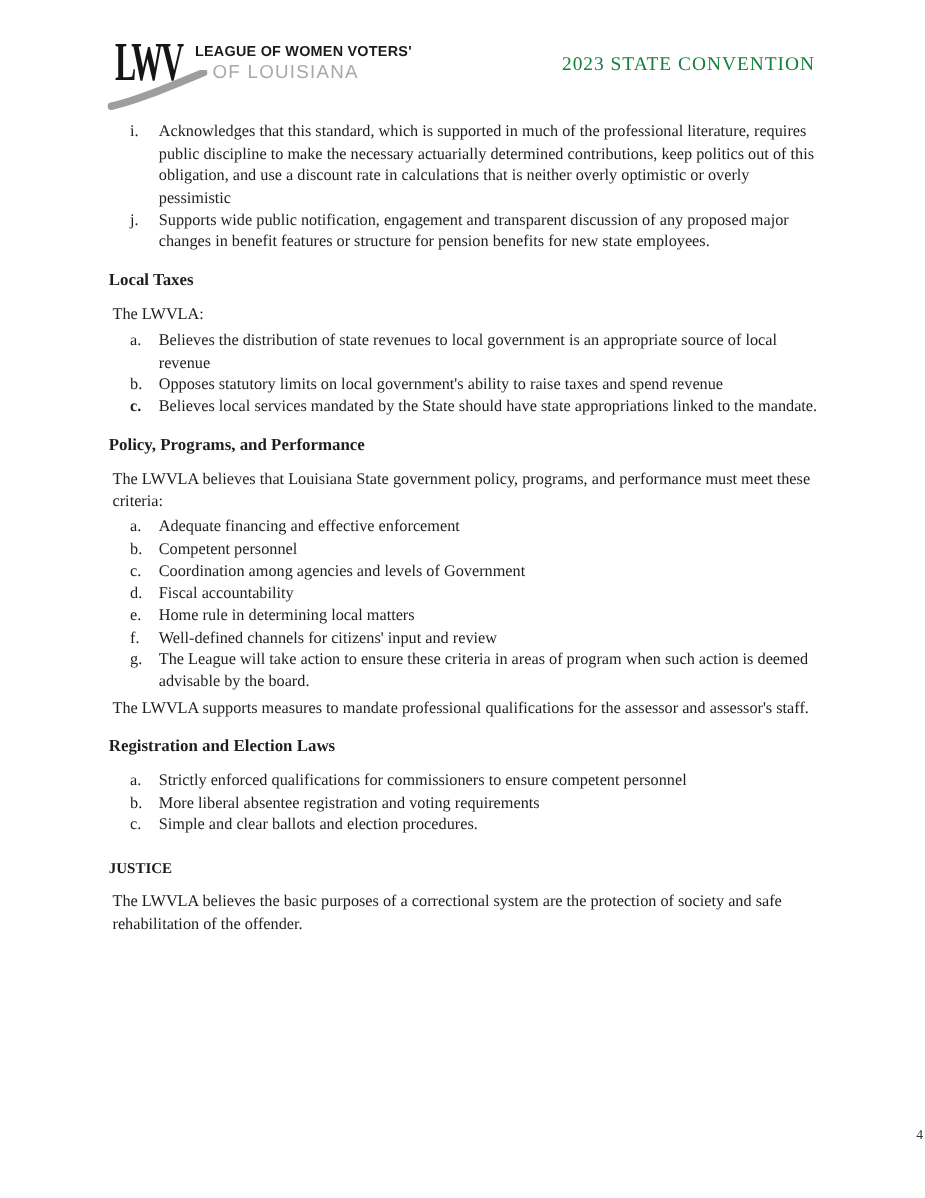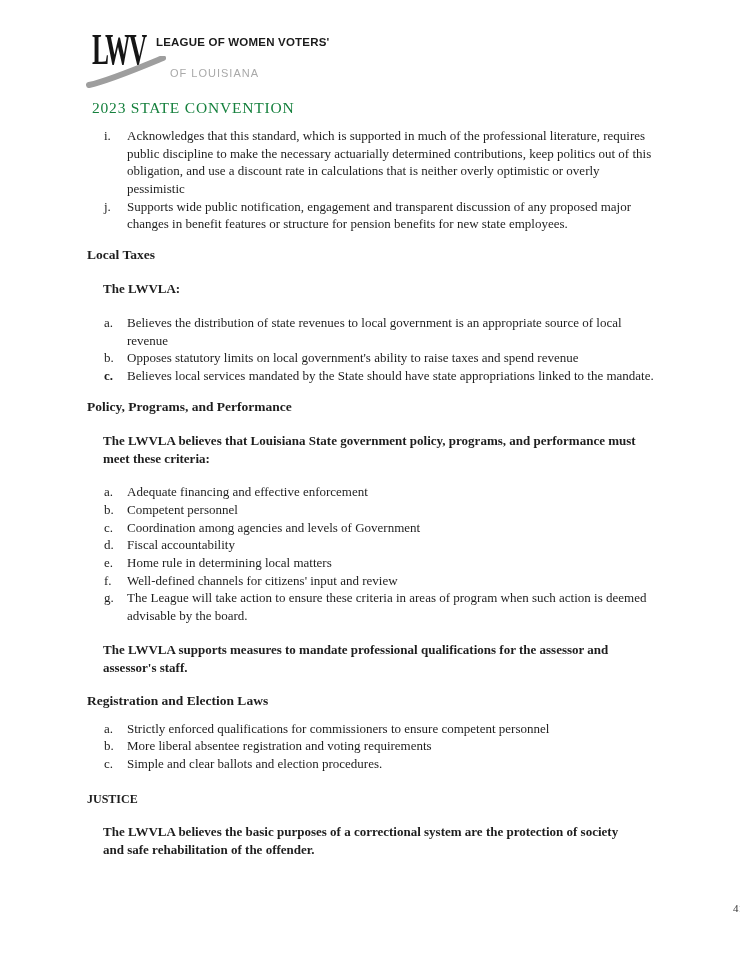--- a/index.html
+++ b/index.html
@@ -12,39 +12,38 @@
     color: #1e1e1e;
     overflow: hidden;
   }
 
   
   .header {
     display: flex;
     justify-content: space-between;
     align-items: flex-start;
     padding: 30px 88px 0 92px;
-    flex-direction: column;
   }
   .logo { display: flex; align-items: flex-start; }
   .logo-mark { position: relative; width: 62px; height: 56px; }
   .logo-acronym {
     position: absolute; top: -6px; left: 0;
     font-family: "Liberation Serif", serif;
     font-weight: bold;
     font-size: 44px;
     letter-spacing: -3px;
     color: #151515;
     transform: scaleX(0.58);
     transform-origin: left top;
     white-space: nowrap;
   }
   .swoosh { position: absolute; left: -6px; top: 26px; width: 80px; height: 32px; }
   .logo-text { margin-left: 2px; margin-top: 6px; font-family: "Liberation Sans", sans-serif; }
   .logo-line1 { font-weight: bold; font-size: 11.5px; letter-spacing: 0.2px; color: #1b1b1b; white-space: nowrap; }
-  .logo-line2 { font-size: 11px; letter-spacing: 1px; color: #a9a9a9; margin-left: 14px; margin-top: 19px; white-space: nowrap; }
+  .logo-line2 { font-size: 15px; letter-spacing: 1px; color: #a9a9a9; margin-left: 14px; margin-top: 1px; white-space: nowrap; }
   .conv-title {
     margin-top: 13px;
     font-size: 15.5px;
     letter-spacing: 0.8px;
     color: #15803d;
     white-space: nowrap;
   }
 
   
   .content {
@@ -56,21 +55,21 @@
   .heading {
     font-weight: bold;
     font-size: 13.5px;
     margin: 13px 0 9px 0;
   }
   .heading-major {
     font-weight: bold;
     font-size: 12px;
     margin: 18px 0 10px 0;
   }
-  .para { margin: 16px; font-weight: bold; }
+  .para { margin: 3px; }
   .list { margin-left: 17px; }
   .li { display: flex; }
   .li-marker { flex: 0 0 20px; text-align: left; }
   .li-marker.bold { font-weight: bold; }
   .li-text { flex: 1; padding-left: 3px; }
 
   
   .footer {
     position: absolute;
     bottom: 44px;

